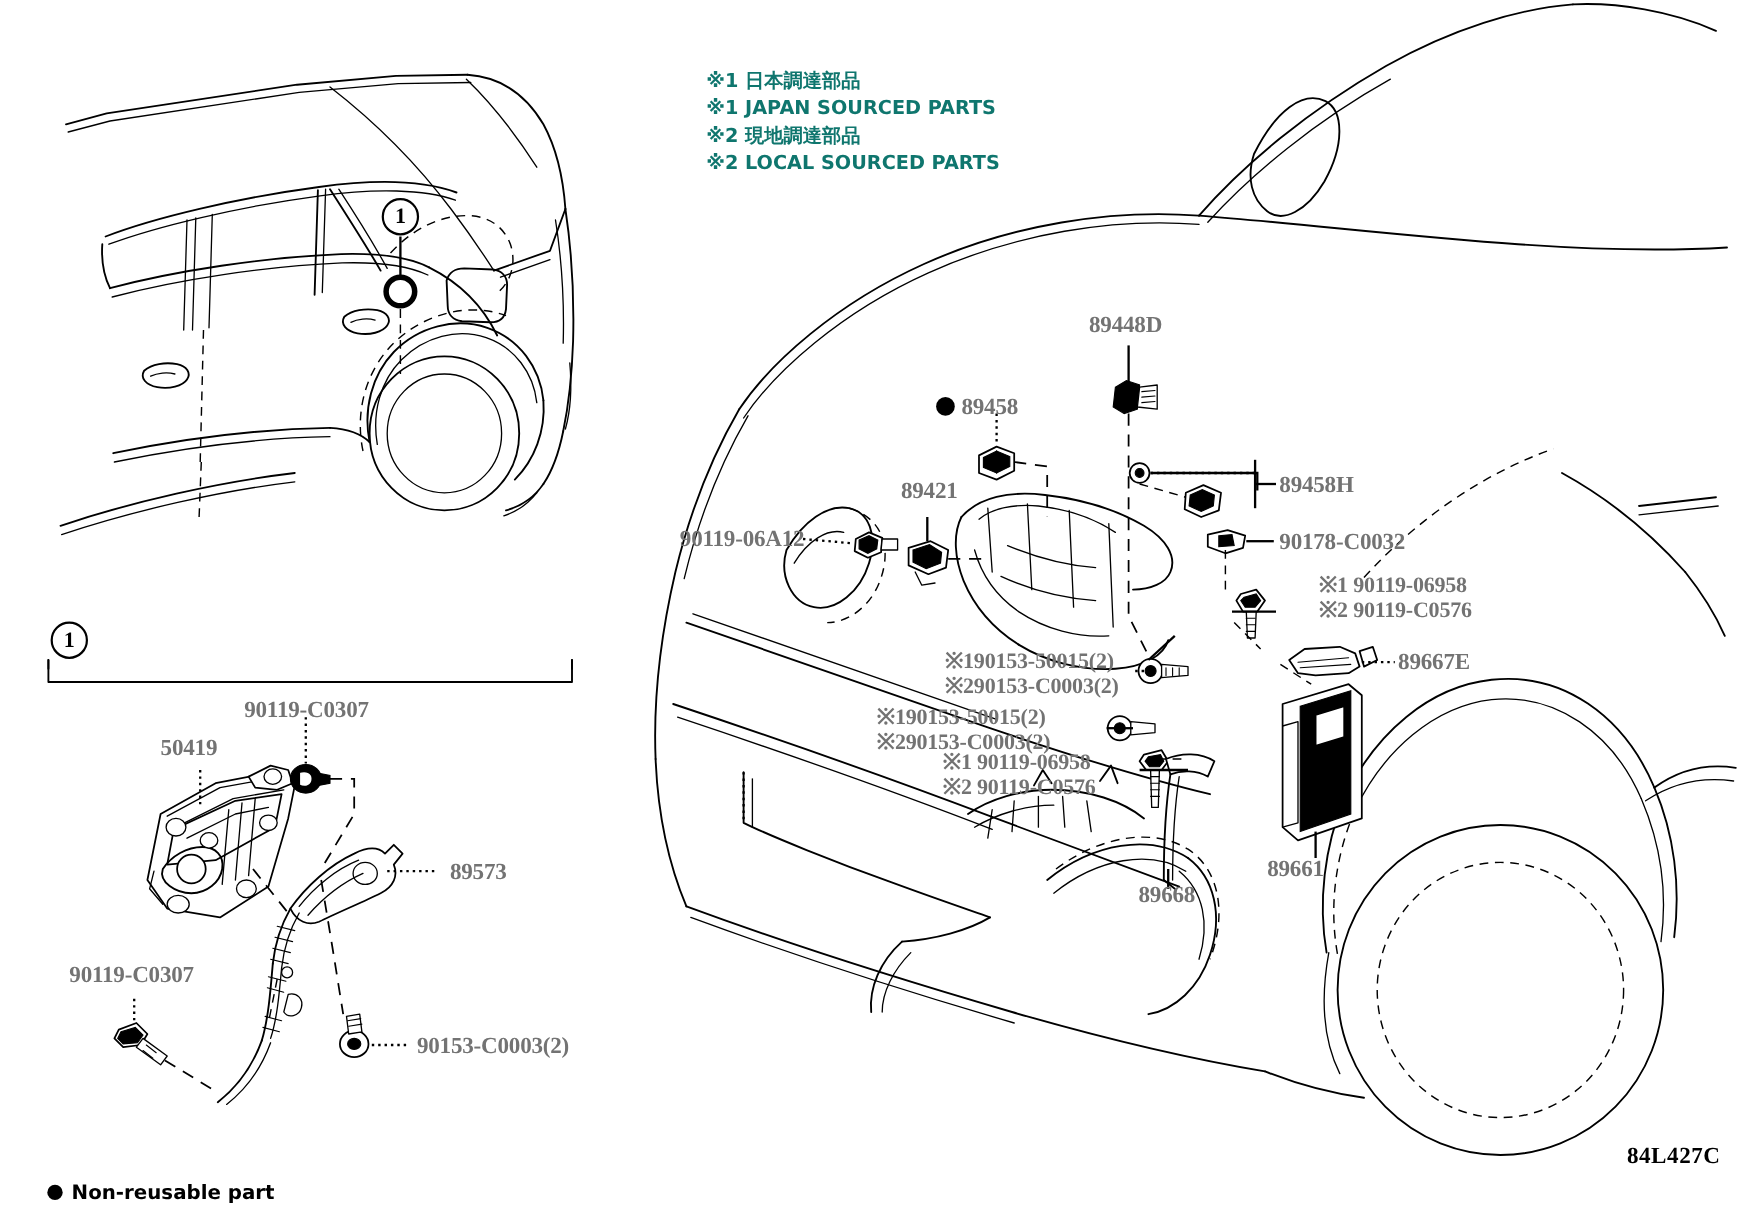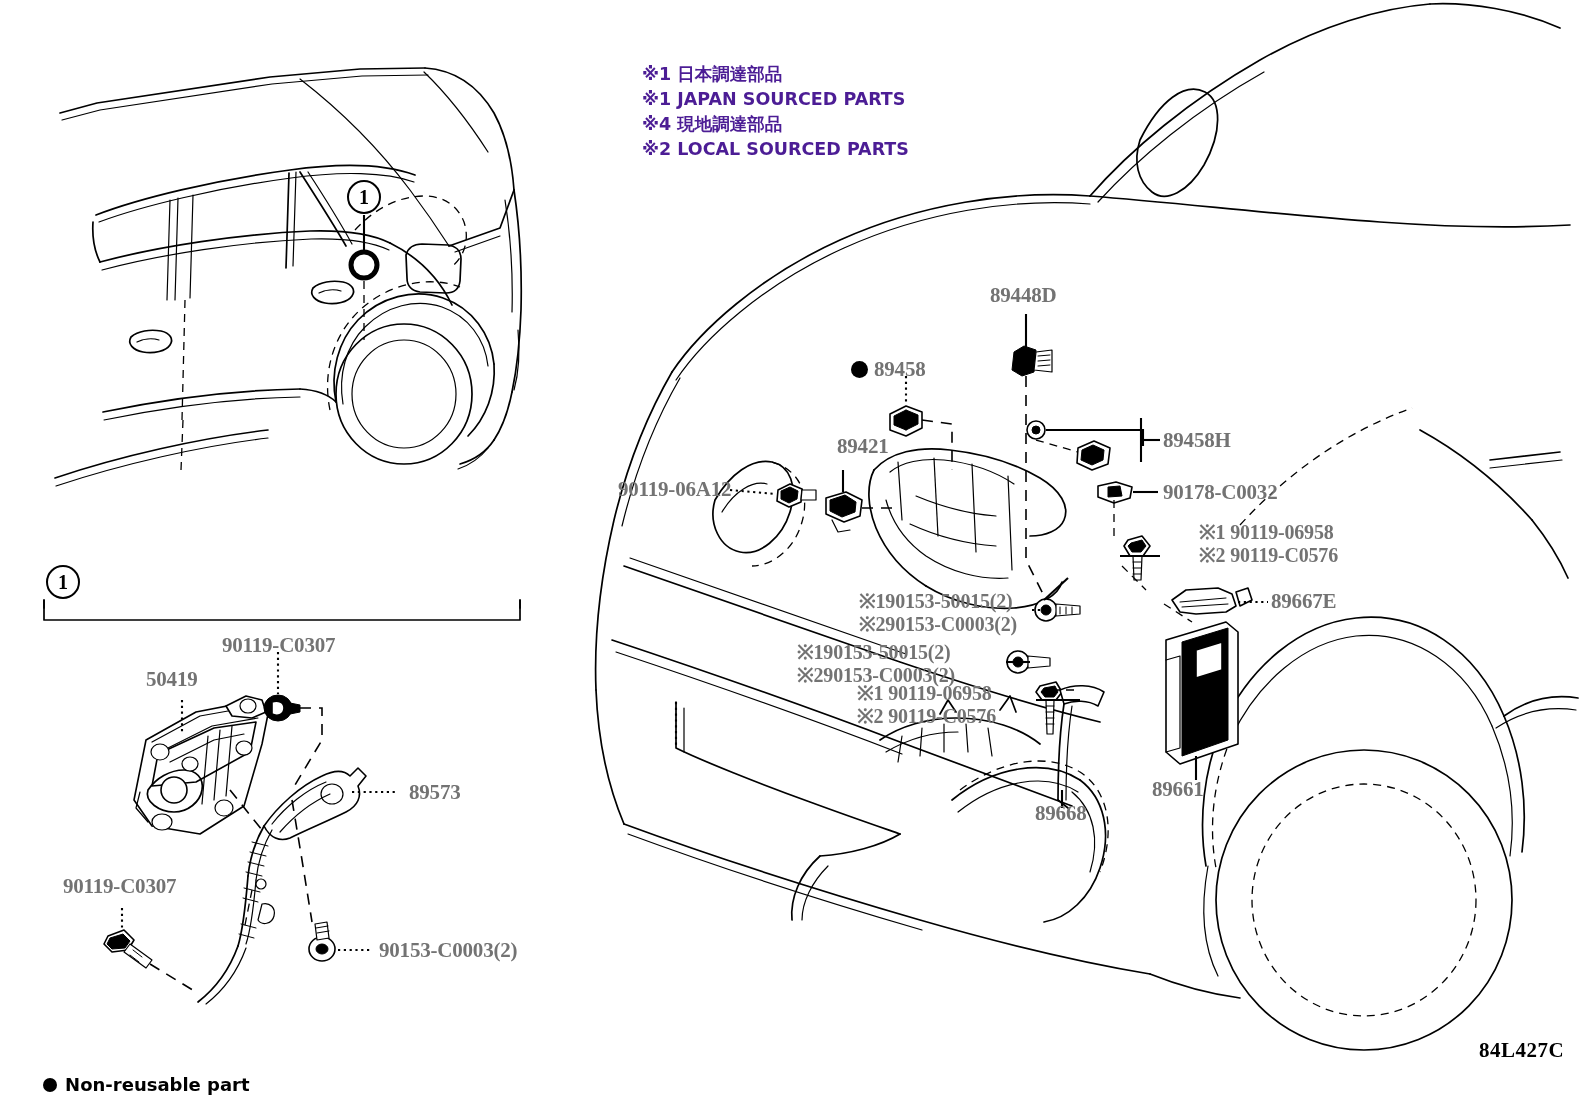--- a/index.html
+++ b/index.html
@@ -14,21 +14,21 @@
   .lbl{
     position:absolute;white-space:pre;
     font-family:"Liberation Serif","DejaVu Serif",serif;
     font-weight:bold;color:#737373;letter-spacing:-0.2px;
   }
   .lbl.pn{font-size:21px;line-height:24px;}
   .lbl.pn-s{font-size:20px;line-height:23px;}
   .notes{
     position:absolute;white-space:pre;
     font-family:"DejaVu Sans","Liberation Sans",sans-serif;
-    font-size:17.5px;line-height:24.5px;font-weight:600;color:#4c1d95;
+    font-size:17.5px;line-height:24.5px;font-weight:600;color:#0f766e;
   }
   .legend{
     position:absolute;white-space:pre;
     font-family:"DejaVu Sans","Liberation Sans",sans-serif;
     font-size:18px;line-height:26px;font-weight:700;color:#000;
   }
   .legend .dot{
     display:inline-block;width:14px;height:14px;border-radius:50%;
     background:#000;margin-right:8px;vertical-align:-1px;
   }
@@ -128,21 +128,21 @@
       <path class="lead" d="M364 215 L364 255"></path>
       <circle cx="364" cy="265" r="13" fill="#fff" stroke="#000" stroke-width="5"></circle>
       <path class="dash-s" d="M364 281 L364 340"></path>
     </g>
   </svg>
 
   <div class="callout-num" style="left:347px;top:180px;">1</div>
 
   <div class="notes" style="left:642px;top:62px;">※1 日本調達部品</div>
   <div class="notes" style="left:642px;top:87px;">※1 JAPAN SOURCED PARTS</div>
-  <div class="notes" style="left:642px;top:112px;">※4 現地調達部品</div>
+  <div class="notes" style="left:642px;top:112px;">※2 現地調達部品</div>
   <div class="notes" style="left:642px;top:137px;">※2 LOCAL SOURCED PARTS</div>
 
   <svg class="layer" viewBox="0 0 1592 1099">
     <g>
 
       <path class="solid" d="M672 372 C700 330 760 276 840 240 C920 204 1010 190 1090 196"></path>
       <path class="thin" d="M676 380 C704 338 764 284 844 248 C924 212 1012 198 1090 204"></path>
       <path class="solid" d="M1090 196 C1180 203 1280 215 1380 222 C1450 227 1520 228 1570 225"></path>
 
       <path class="solid" d="M1090 196 C1130 150 1190 100 1260 60 C1320 26 1380 8 1430 4"></path>
@@ -345,21 +345,21 @@
     </g>
   </svg>
 
   <div class="lbl pn" style="left:990px;top:283px;">89448D</div>
 
   <div class="bulletdot" style="left:851px;top:361px;"></div>
   <div class="lbl pn" style="left:874px;top:357px;">89458</div>
 
   <div class="lbl pn" style="left:1163px;top:428px;">89458H</div>
 
-  <div class="lbl pn" style="left:837px;top:434px;">89421</div>
+  <div class="lbl pn" style="left:819px;top:434px;">89421</div>
 
   <div class="lbl pn" style="left:618px;top:477px;">90119-06A12</div>
 
   <div class="lbl pn" style="left:1163px;top:480px;">90178-C0032</div>
 
   <div class="lbl pn-s" style="left:1199px;top:521px;">※1 90119-06958</div>
   <div class="lbl pn-s" style="left:1199px;top:544px;">※2 90119-C0576</div>
 
   <div class="lbl pn" style="left:1271px;top:589px;">89667E</div>
 

